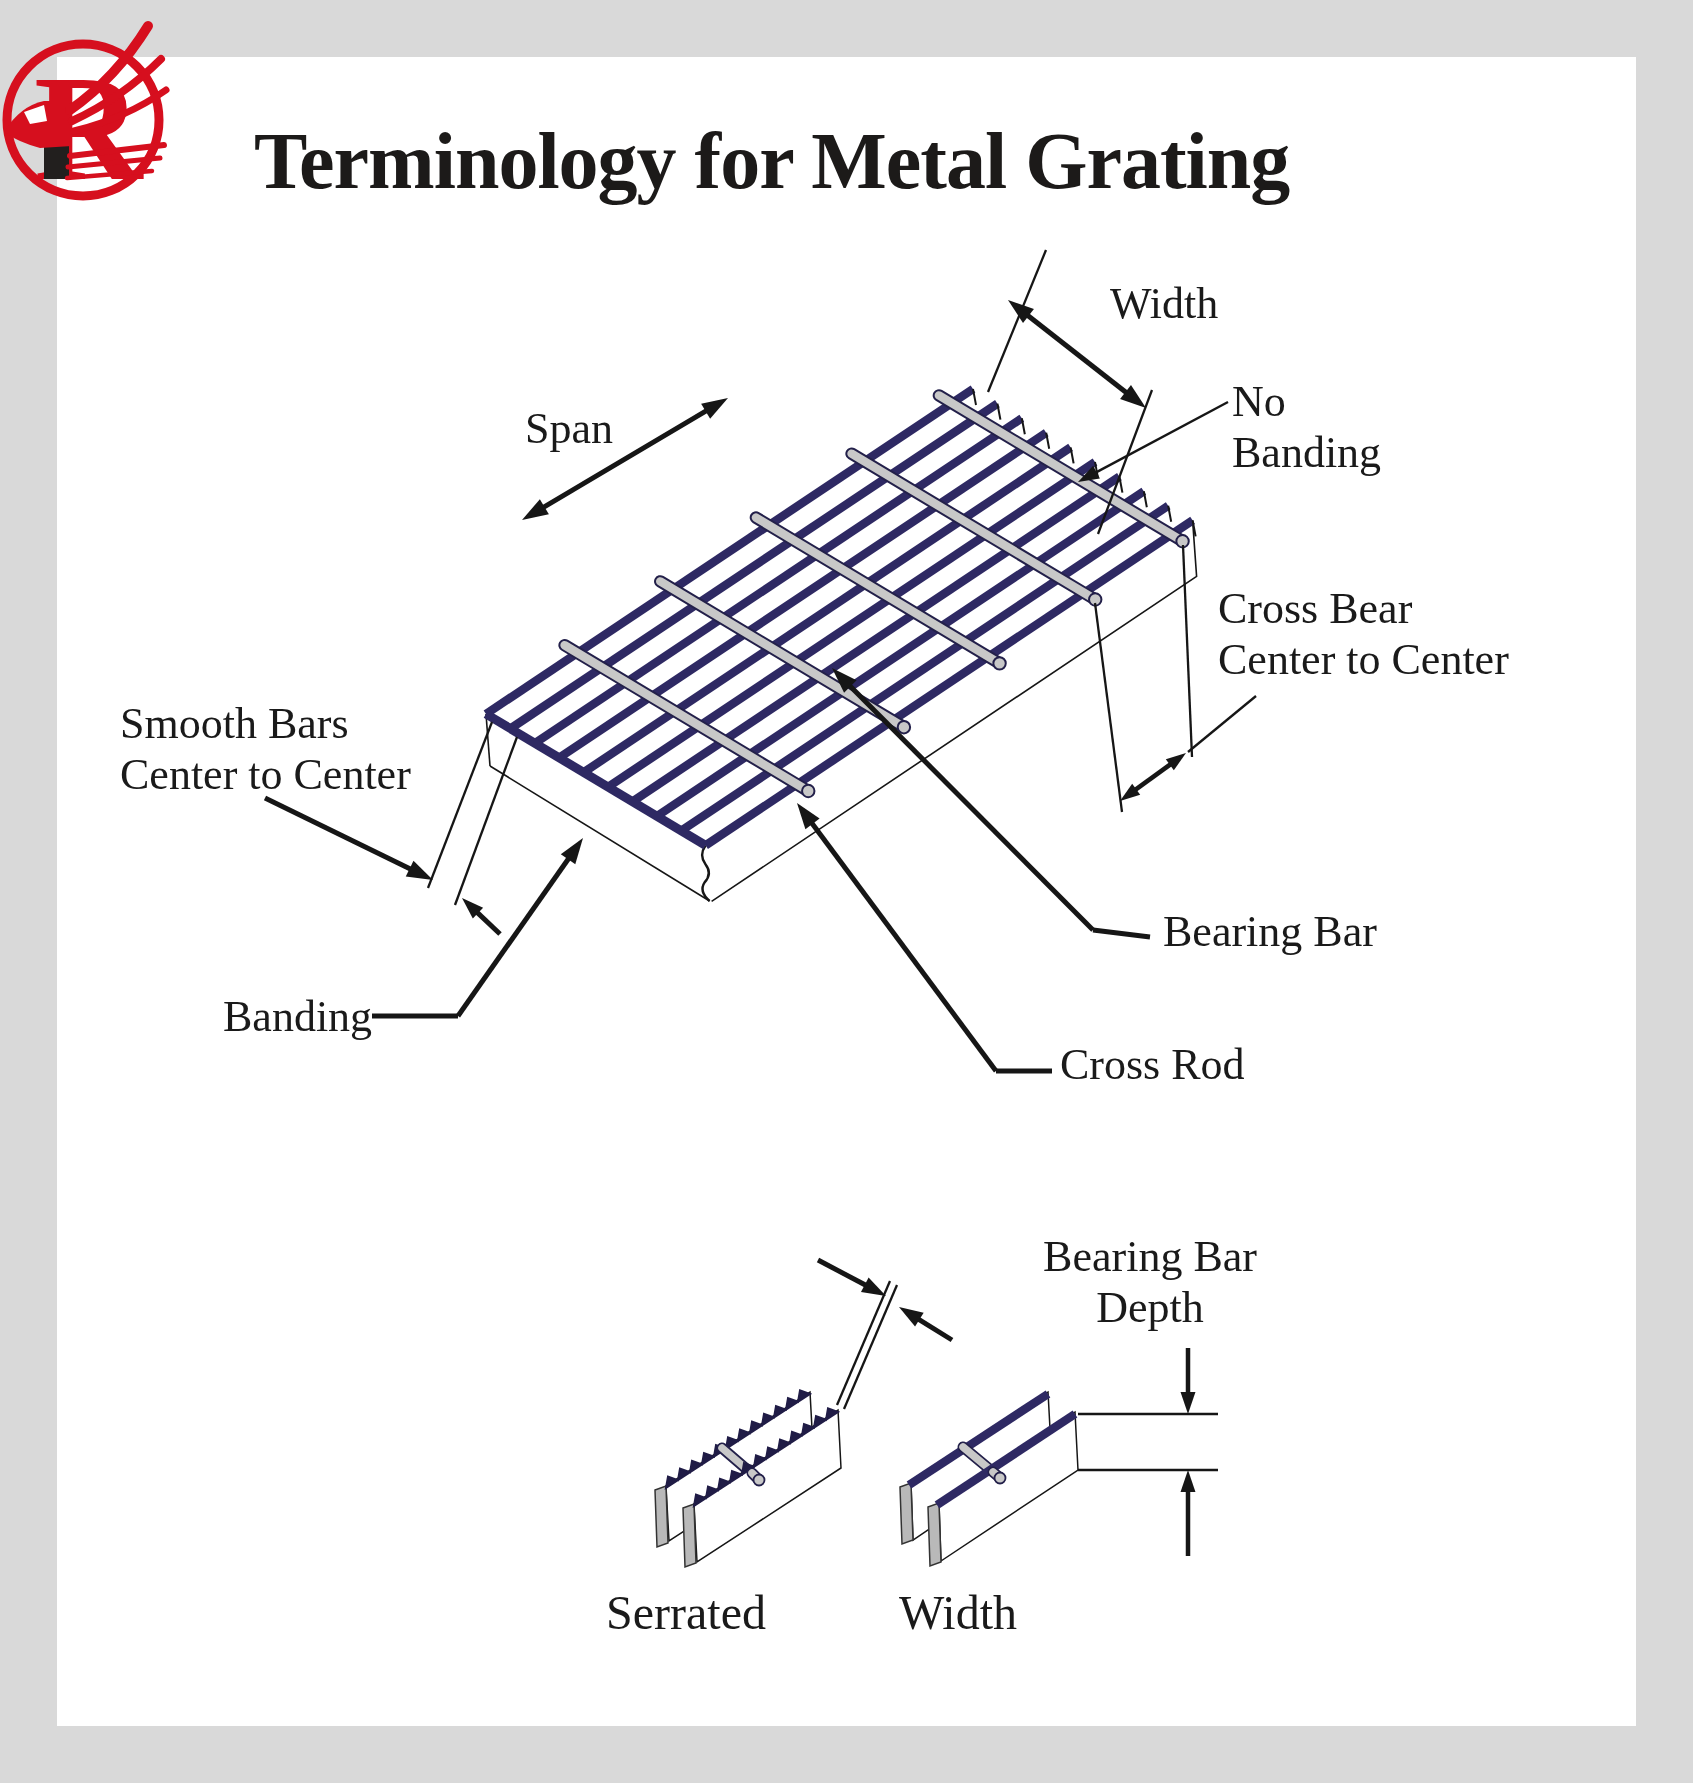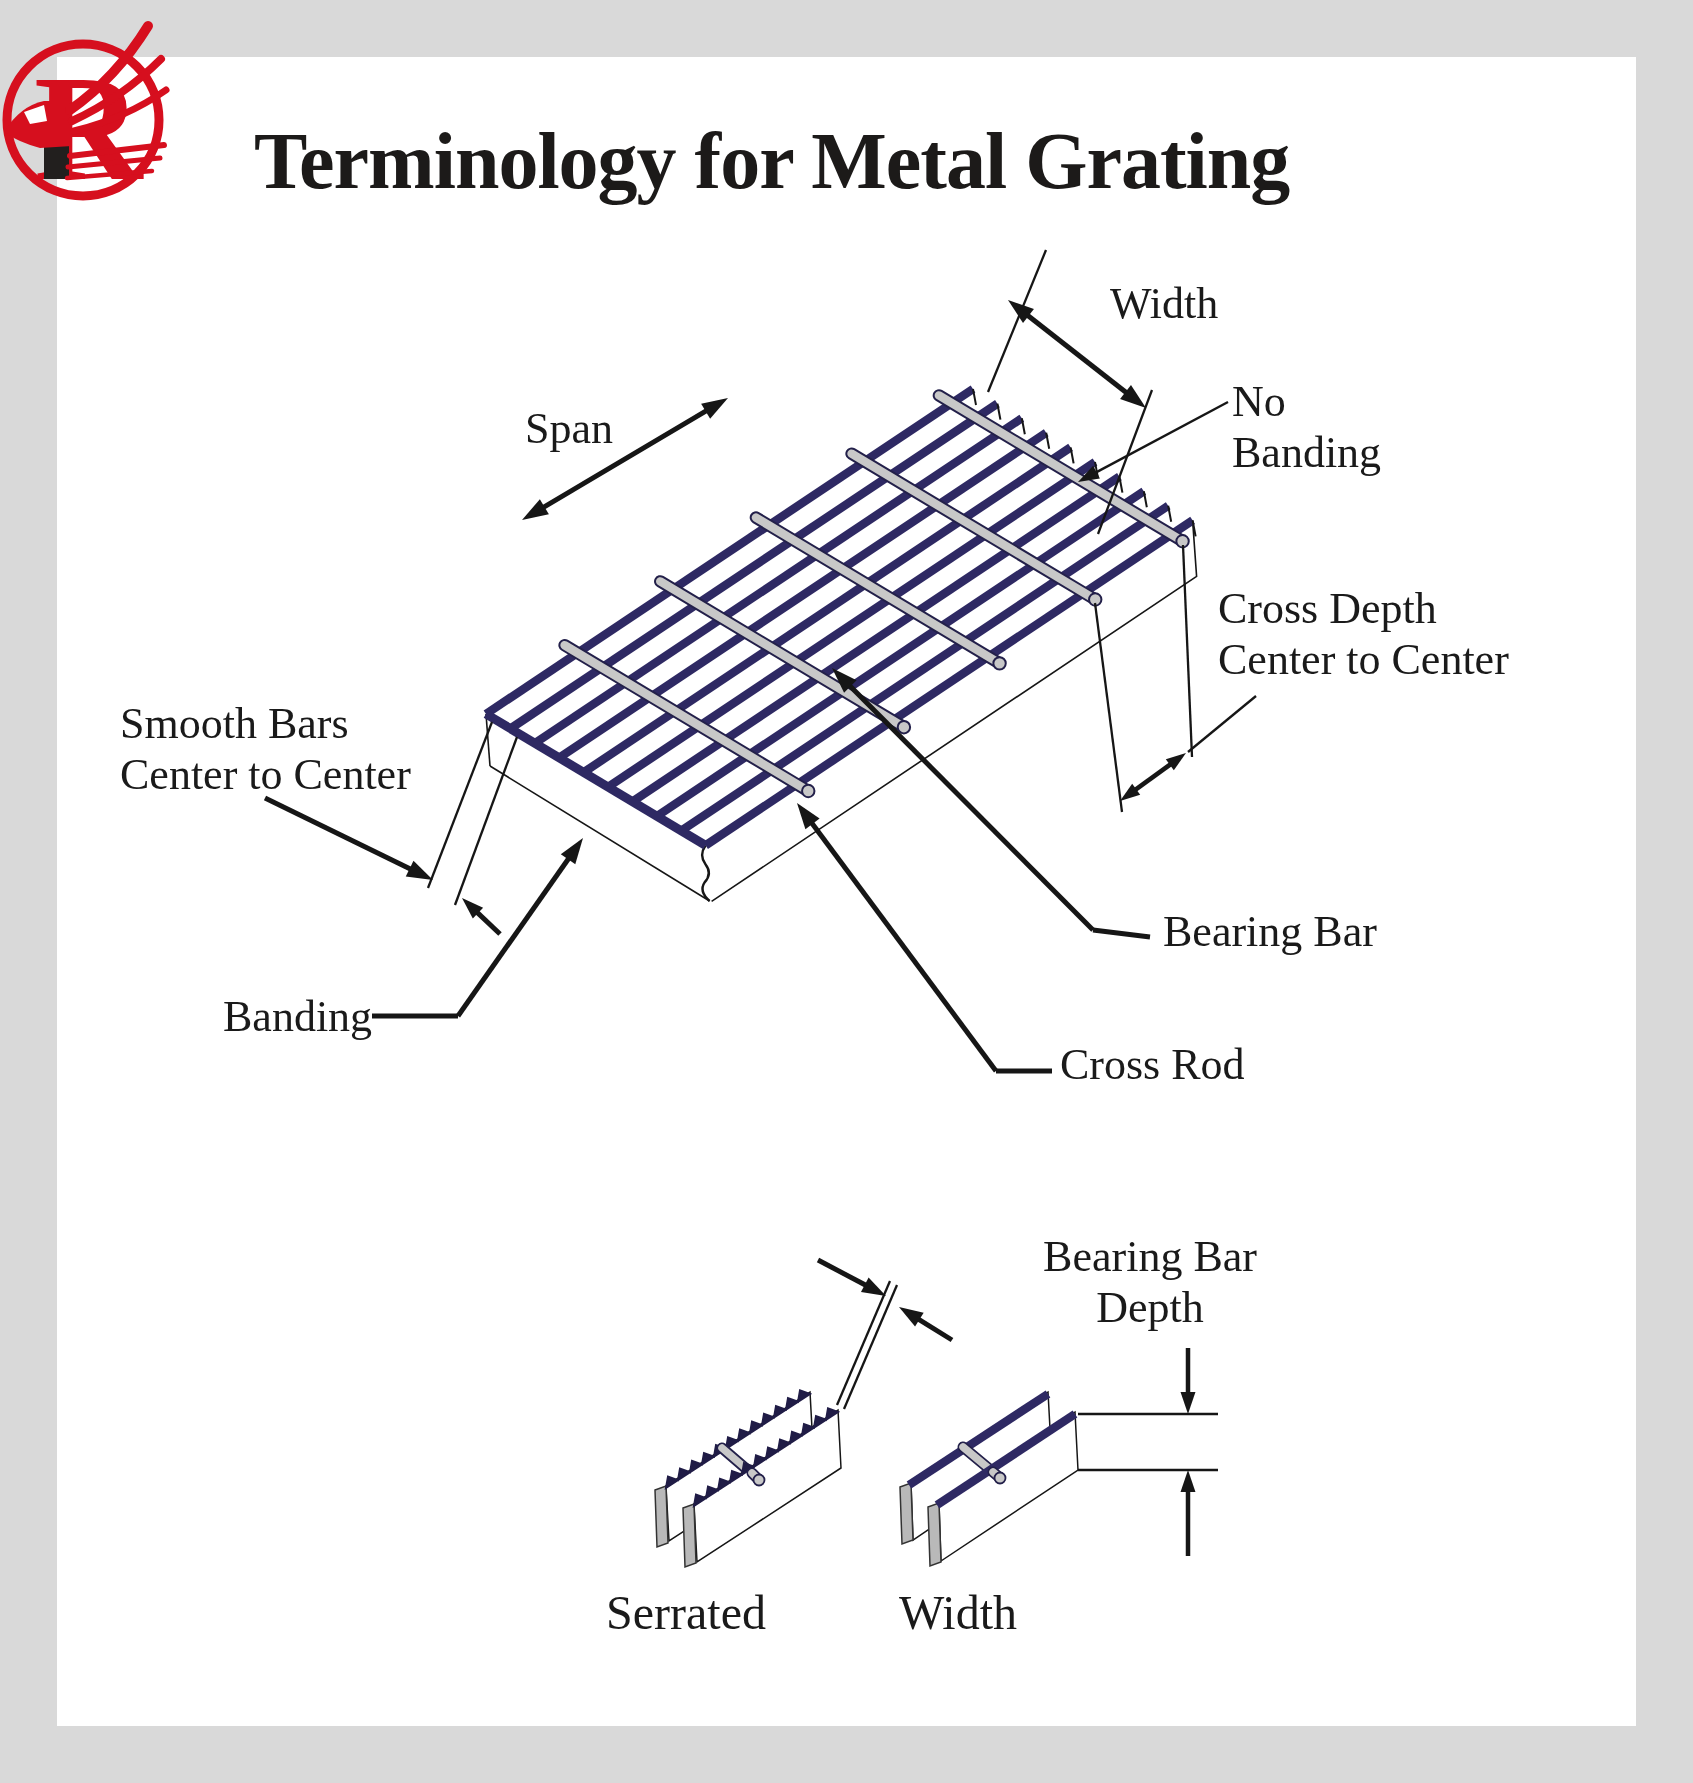--- a/index.html
+++ b/index.html
@@ -165,21 +165,21 @@
   <div class="lbl" style="left:1086px;top:278px;margin-left:24px;">Width</div>
 
   <div class="lbl" style="left:525px;top:403px;">Span</div>
 
   <div class="lbl" style="left:1232px;top:376px;">
     <div>No</div>
     <div>Banding</div>
   </div>
 
   <div class="lbl" style="left:1218px;top:583px;">
-    <div>Cross Depth</div>
+    <div>Cross Bear</div>
     <div>Center to Center</div>
   </div>
 
   <div class="lbl" style="left:120px;top:698px;">
     <div>Smooth Bars</div>
     <div>Center to Center</div>
   </div>
 
   <div class="lbl" style="left:1163px;top:906px;">Bearing Bar</div>
 

